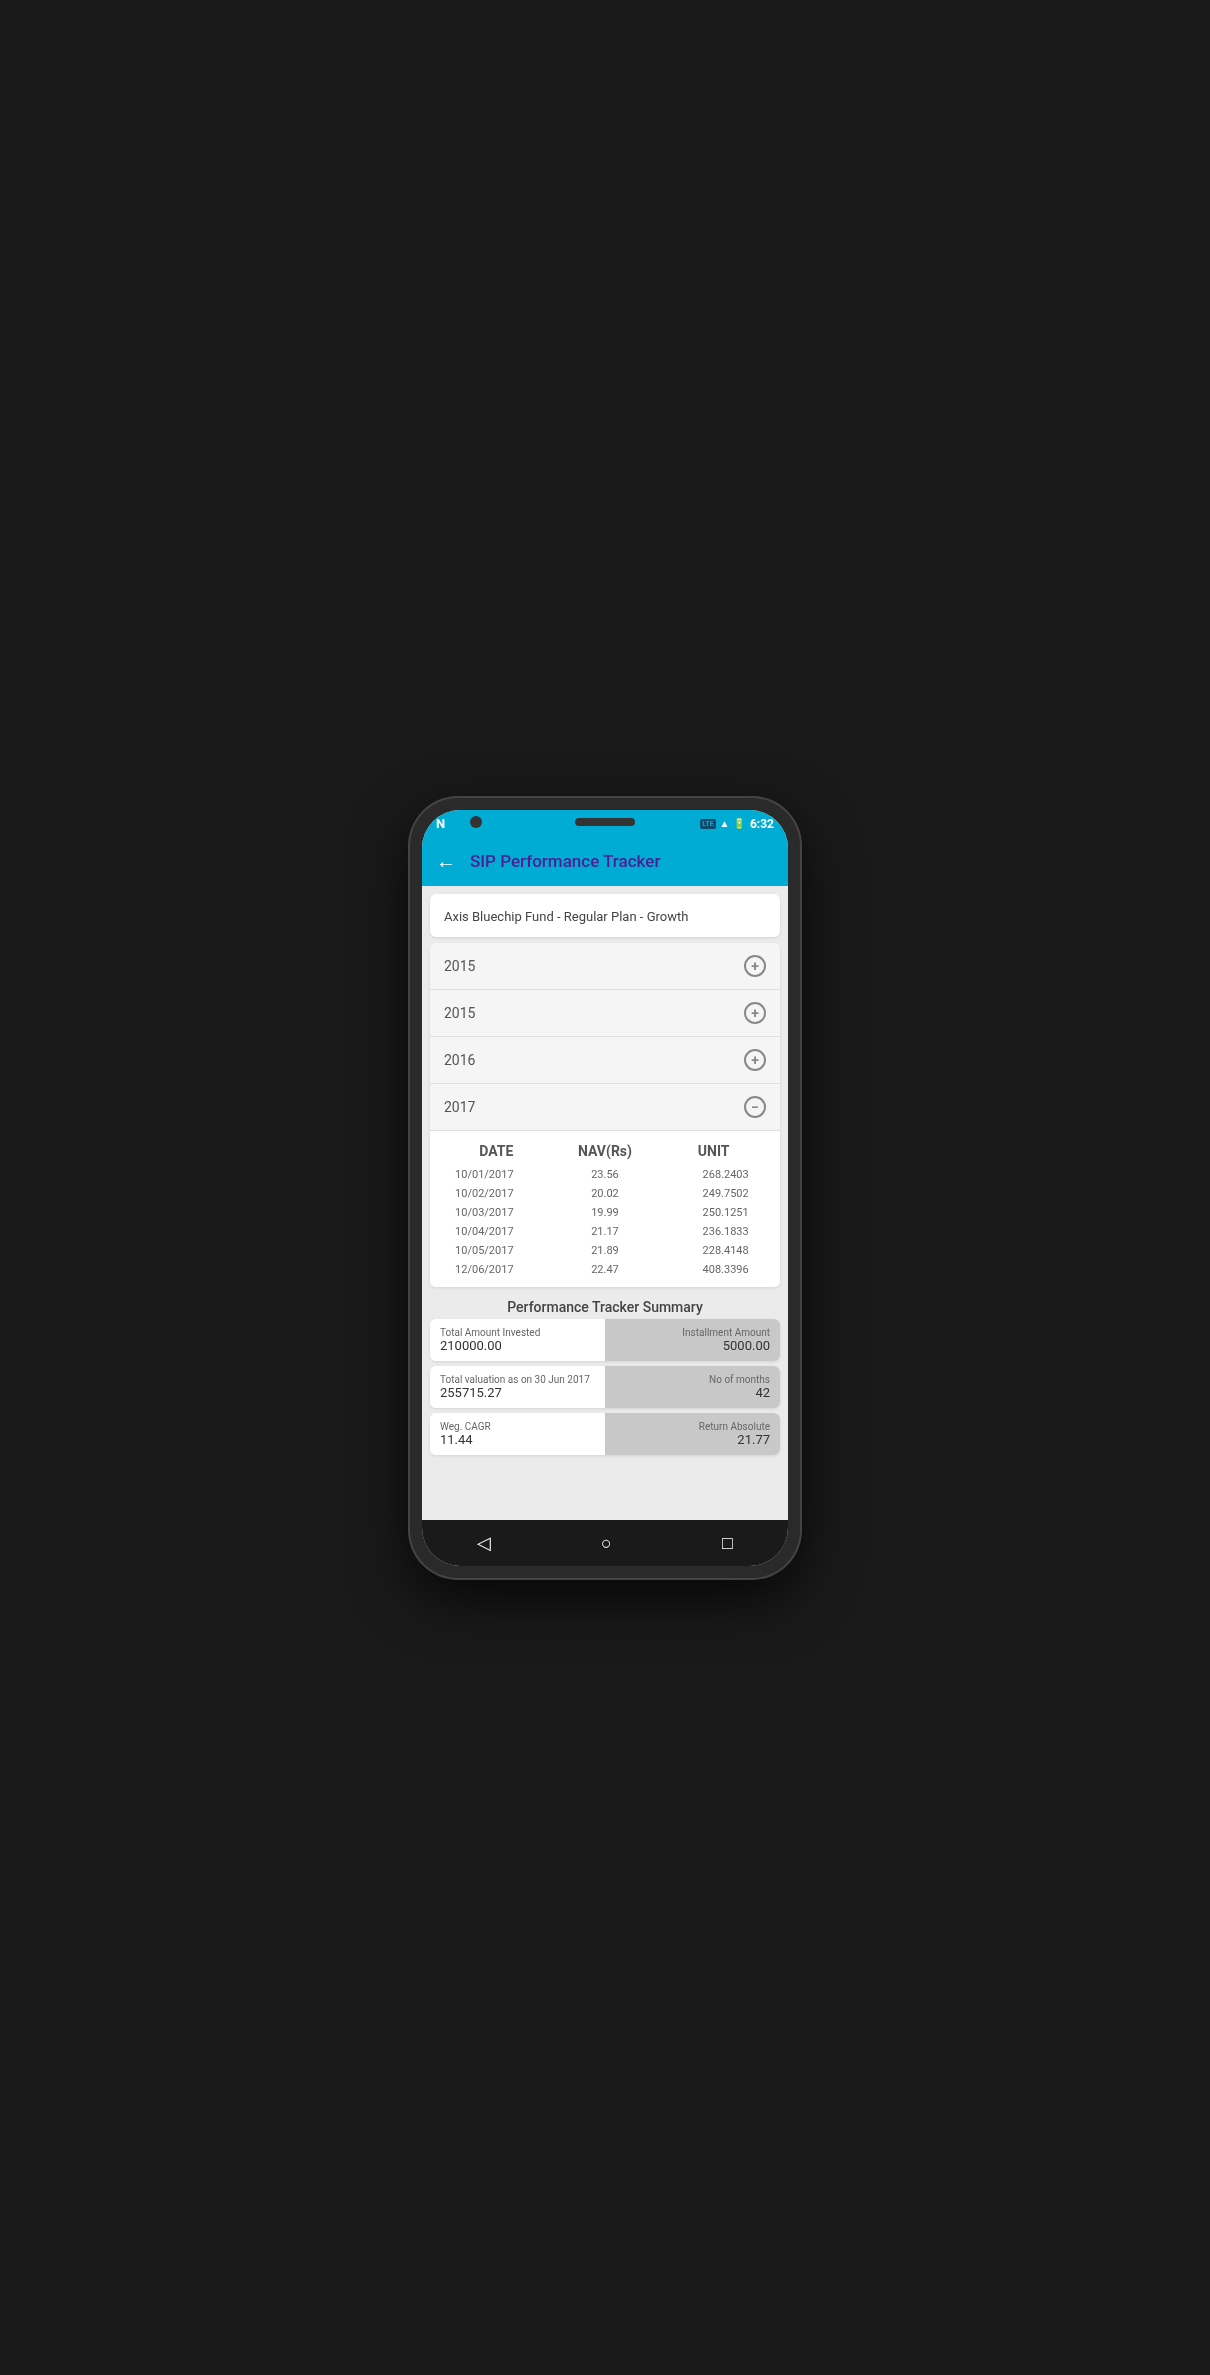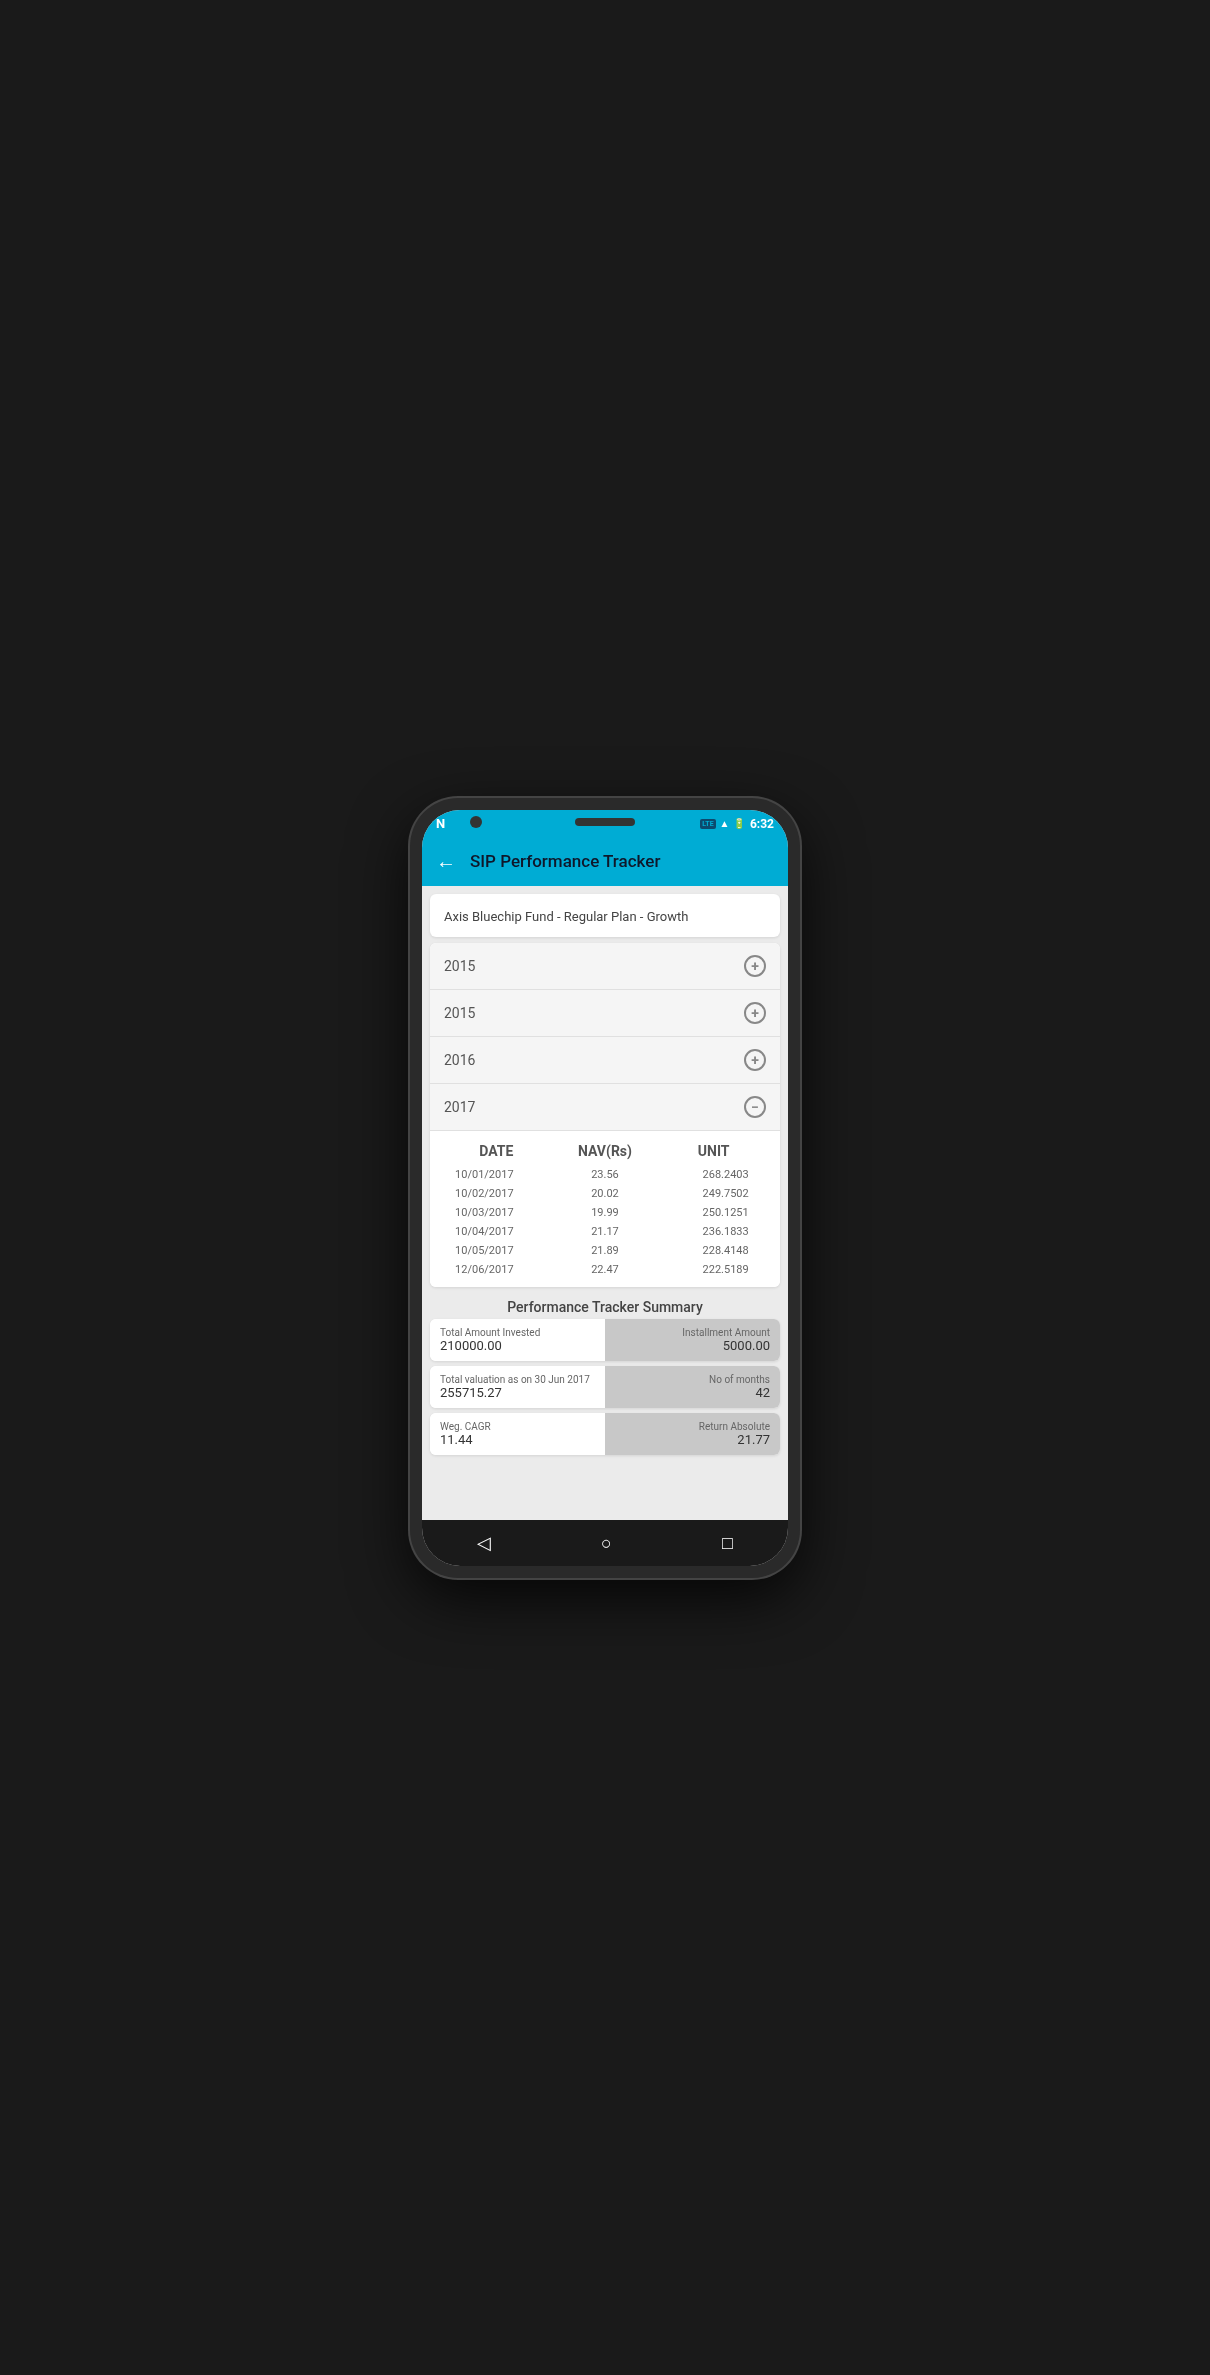--- a/index.html
+++ b/index.html
@@ -114,21 +114,21 @@
       padding: 10px 14px;
       gap: 14px;
       min-height: 50px;
     }
     .back-arrow {
       color: white;
       font-size: 20px;
       cursor: pointer;
     }
     .app-title {
-      color: #0f172a;
+      color: #4c1d95;
       font-size: 17px;
       font-weight: 500;
     }
 
     
     .content {
       flex: 1;
       overflow-y: auto;
       background: #ebebeb;
       padding: 8px;
@@ -348,21 +348,21 @@
               <span class="table-cell">236.1833</span>
             </div>
             <div class="table-row">
               <span class="table-cell">10/05/2017</span>
               <span class="table-cell">21.89</span>
               <span class="table-cell">228.4148</span>
             </div>
             <div class="table-row">
               <span class="table-cell">12/06/2017</span>
               <span class="table-cell">22.47</span>
-              <span class="table-cell">222.5189</span>
+              <span class="table-cell">408.3396</span>
             </div>
           </div>
 
         </div>
 
         <div>
           <div class="summary-title">Performance Tracker Summary</div>
 
           <div class="summary-card" style="margin-bottom:5px;">
             <div class="summary-left">

